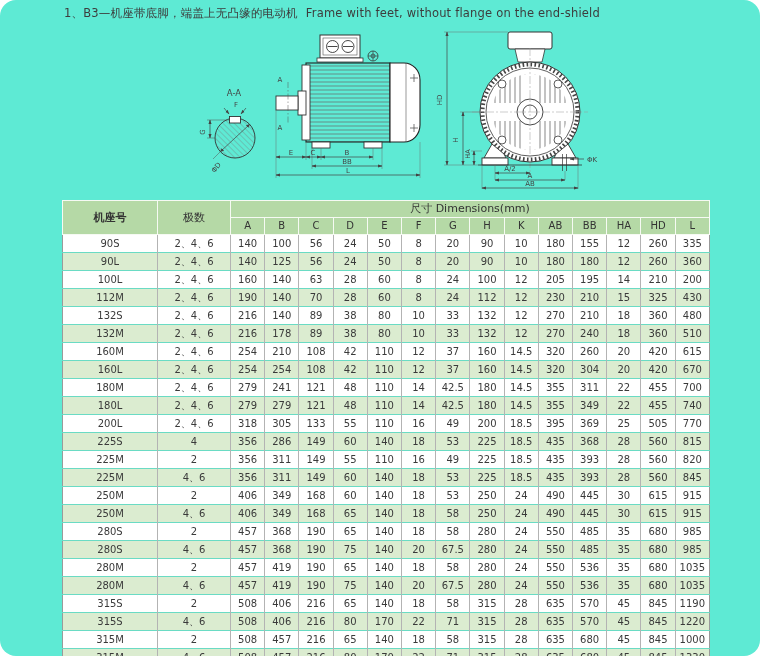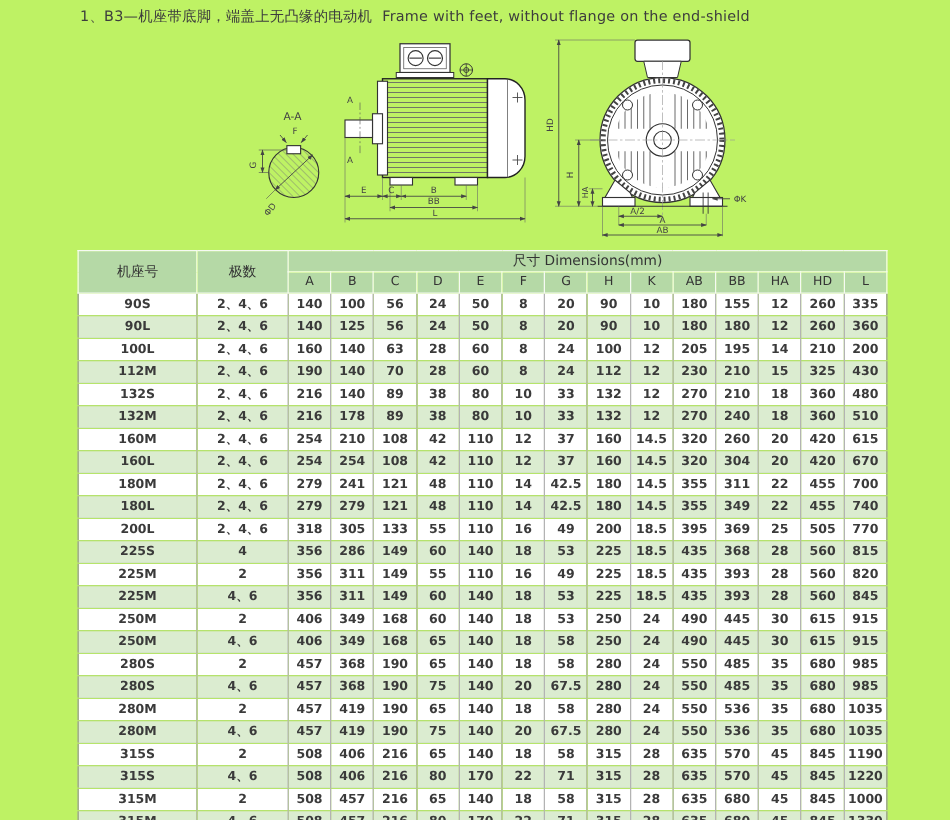--- a/index.html
+++ b/index.html
@@ -1,18 +1,18 @@
 <!DOCTYPE html>
 <html style="--header-bg: #b5d9a6; --row-alt-bg: #dbecd0; --text: #3a3a3a;"><head>
 <meta charset="utf-8">
 <style>
   html,body{margin:0;padding:0;background:#fff;}
   .page{
-    position:relative;width:760px;height:656px;background:#bef264;
-    font-family:"DejaVu Sans","Liberation Sans",sans-serif;overflow:hidden;
+    position:relative;width:760px;height:656px;background:#5eead4;
+    font-family:"DejaVu Sans","Liberation Sans",sans-serif;overflow:hidden;border-radius:16px;
   }
   .title{
     position:absolute;left:64px;top:6px;font-size:11.5px;color:#3d3d3d;
     letter-spacing:.2px;white-space:nowrap;
   }
   .title .en{margin-left:8px;}
   .drawings{position:absolute;left:0;top:26px;width:760px;height:168px;}
   .svgbox{position:absolute;}
   svg text{font-family:"DejaVu Sans","Liberation Sans",sans-serif;fill:#444;}
 
@@ -21,30 +21,30 @@
     border-collapse:collapse;table-layout:fixed;width:648px;
     font-size:10px;color:var(--text,#3a3a3a);
     border:1px solid #9a9a9a;
   }
   table.dims th{
     background:var(--header-bg,#b5d9a6);
     font-weight:normal;font-size:11px;color:#333;
     border:1px solid #f6faf3;height:16px;line-height:16px;padding:0;text-align:center;
     overflow:hidden;white-space:nowrap;
   }
-  table.dims th.frame{width:94px;}
+  table.dims th.frame{width:94px;font-weight:bold;}
   table.dims th.poles{width:72px;}
   table.dims th[data-name="dim-col-header"]{font-size:10px;}
   table.dims td{
     text-align:center;height:17px;line-height:17px;padding:0;
     border-left:1px solid #b3b3b3;border-top:1px solid rgba(150,170,140,.22);
     overflow:hidden;white-space:nowrap;
   }
   table.dims td:first-child{border-left:none;}
-  table.dims tbody tr{background:#ffffff;font-weight:bold;}
+  table.dims tbody tr{background:#ffffff;}
   table.dims tbody tr.alt{background:var(--row-alt-bg,#dbecd0);}
 </style>
 </head>
 <body>
 
 <div class="page" data-name="page">
 
   <div class="title" data-name="page-title">
     <span data-name="page-title-zh">1、B3—机座带底脚，端盖上无凸缘的电动机</span><span class="en" data-name="page-title-en">Frame with feet, without flange on the end-shield</span>
   </div>

